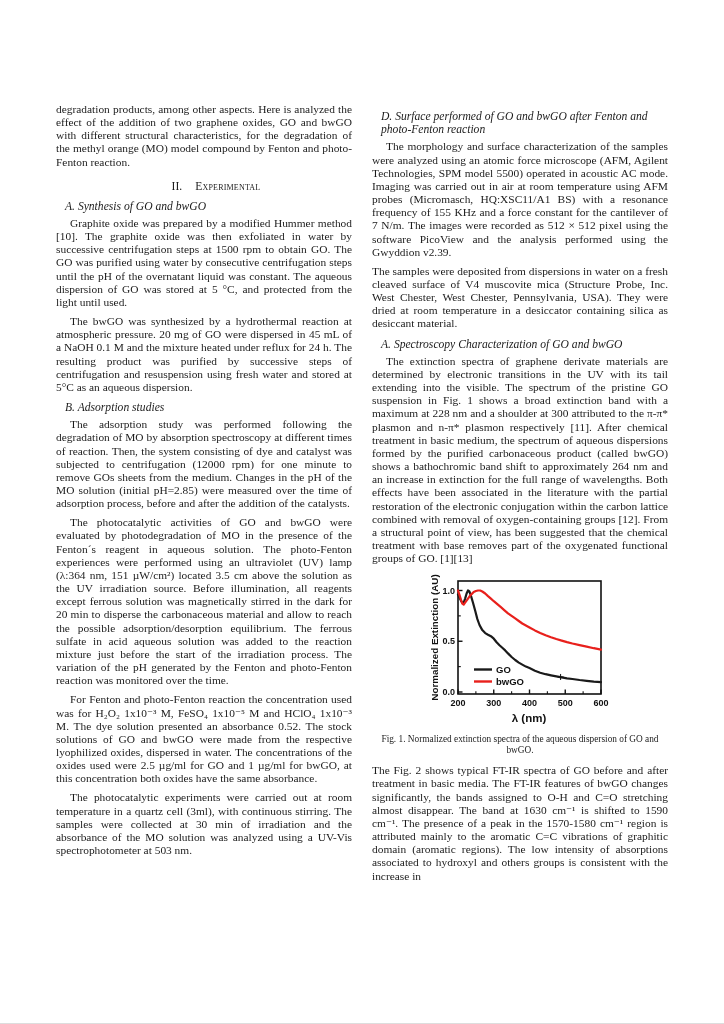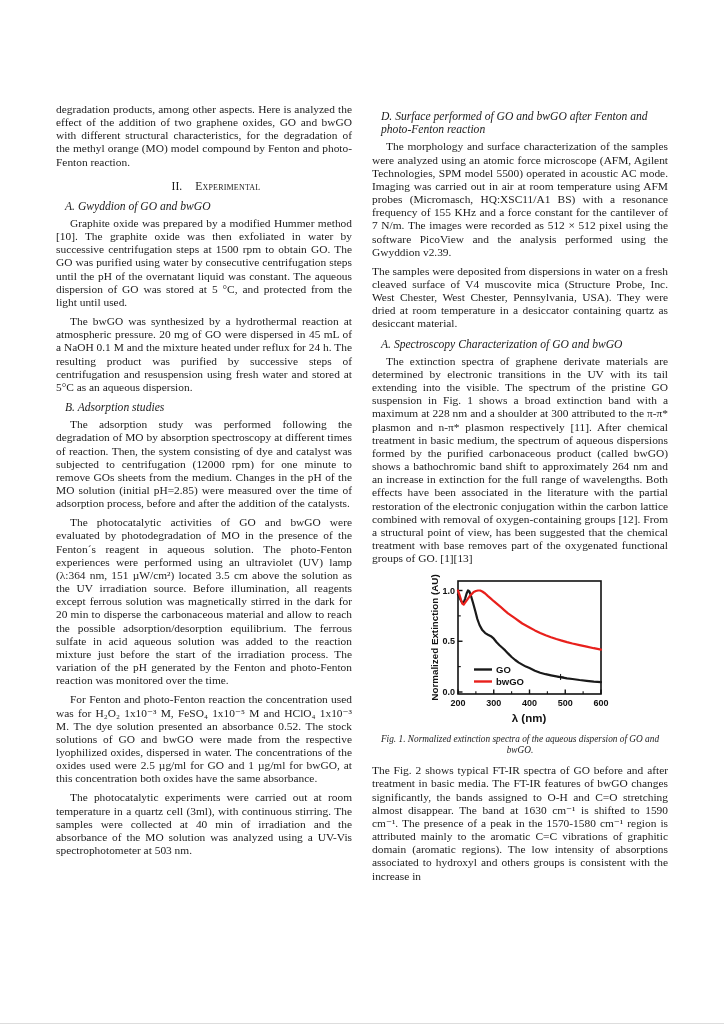--- a/index.html
+++ b/index.html
@@ -21,53 +21,52 @@
   .sec-head .num { margin-right:13px;padding-left:24px; }
   .sec-head .sc { font-variant:small-caps; letter-spacing:0.2px;margin-top:7px; }
   .sub-head {
     font-style:italic; font-size:11.6px; line-height:13.2px;
     margin:7px 0 4px 0; padding-left:9px; text-align:left;
   }
   .figure { margin:9px 0 2px 56px; width:202px; }
   .fig-caption {
     font-size:9.3px; line-height:11px; text-align:center;
     margin:3px 2px 8px 2px;
-    font-style:italic;
   }
   svg text { font-family:"Liberation Sans","DejaVu Sans",sans-serif; }
 </style>
 </head>
 <body>
 
 <div class="page">
   <div class="columns">
 
     <div class="col">
       <p class="body noindent">degradation products, among other aspects. Here is analyzed the effect of the addition of two graphene oxides, GO and bwGO with different structural characteristics, for the degradation of the methyl orange (MO) model compound by Fenton and photo-Fenton reaction.</p>
 
       <div class="sec-head">
         <span class="num">II.</span><span class="sc">Experimental</span>
       </div>
 
-      <div class="sub-head">A. Gwyddion of GO and bwGO</div>
+      <div class="sub-head">A. Synthesis of GO and bwGO</div>
       <p class="body">Graphite oxide was prepared by a modified Hummer method [10]. The graphite oxide was then exfoliated in water by successive centrifugation steps at 1500 rpm to obtain GO. The GO was purified using water by consecutive centrifugation steps until the pH of the overnatant liquid was constant. The aqueous dispersion of GO was stored at 5 °C, and protected from the light until used.</p>
       <p class="body">The bwGO was synthesized by a hydrothermal reaction at atmospheric pressure. 20 mg of GO were dispersed in 45 mL of a NaOH 0.1 M and the mixture heated under reflux for 24 h. The resulting product was purified by successive steps of centrifugation and resuspension using fresh water and stored at 5°C as an aqueous dispersion.</p>
 
       <div class="sub-head">B. Adsorption studies</div>
       <p class="body">The adsorption study was performed following the degradation of MO by absorption spectroscopy at different times of reaction. Then, the system consisting of dye and catalyst was subjected to centrifugation (12000 rpm) for one minute to remove GOs sheets from the medium. Changes in the pH of the MO solution (initial pH=2.85) were measured over the time of adsorption process, before and after the addition of the catalysts.</p>
 
       <p class="body">The photocatalytic activities of GO and bwGO were evaluated by photodegradation of MO in the presence of the Fenton´s reagent in aqueous solution. The photo-Fenton experiences were performed using an ultraviolet (UV) lamp (λ:364 nm, 151 µW/cm²) located 3.5 cm above the solution as the UV irradiation source. Before illumination, all reagents except ferrous solution was magnetically stirred in the dark for 20 min to disperse the carbonaceous material and allow to reach the possible adsorption/desorption equilibrium. The ferrous sulfate in acid aqueous solution was added to the reaction mixture just before the start of the irradiation process. The variation of the pH generated by the Fenton and photo-Fenton reaction was monitored over the time.</p>
       <p class="body">For Fenton and photo-Fenton reaction the concentration used was for H₂O₂ 1x10⁻³ M, FeSO₄ 1x10⁻⁵ M and HClO₄ 1x10⁻³ M. The dye solution presented an absorbance 0.52. The stock solutions of GO and bwGO were made from the respective lyophilized oxides, dispersed in water. The concentrations of the oxides used were 2.5 µg/ml for GO and 1 µg/ml for bwGO, at this concentration both oxides have the same absorbance.</p>
-      <p class="body">The photocatalytic experiments were carried out at room temperature in a quartz cell (3ml), with continuous stirring. The samples were collected at 40 min of irradiation and the absorbance of the MO solution was analyzed using a UV-Vis spectrophotometer at 503 nm.</p>
+      <p class="body">The photocatalytic experiments were carried out at room temperature in a quartz cell (3ml), with continuous stirring. The samples were collected at 30 min of irradiation and the absorbance of the MO solution was analyzed using a UV-Vis spectrophotometer at 503 nm.</p>
     </div>
 
     <div class="col">
       <div class="sub-head">D. Surface performed of GO and bwGO after Fenton and photo-Fenton reaction</div>
       <p class="body">The morphology and surface characterization of the samples were analyzed using an atomic force microscope (AFM, Agilent Technologies, SPM model 5500) operated in acoustic AC mode. Imaging was carried out in air at room temperature using AFM probes (Micromasch, HQ:XSC11/A1 BS) with a resonance frequency of 155 KHz and a force constant for the cantilever of 7 N/m. The images were recorded as 512 × 512 pixel using the software PicoView and the analysis performed using the Gwyddion v2.39.</p>
-      <p class="body noindent">The samples were deposited from dispersions in water on a fresh cleaved surface of V4 muscovite mica (Structure Probe, Inc. West Chester, West Chester, Pennsylvania, USA). They were dried at room temperature in a desiccator containing quartz as desiccant material.</p>
+      <p class="body noindent">The samples were deposited from dispersions in water on a fresh cleaved surface of V4 muscovite mica (Structure Probe, Inc. West Chester, West Chester, Pennsylvania, USA). They were dried at room temperature in a desiccator containing silica as desiccant material.</p>
 
 
       <div class="sub-head">A. Spectroscopy Characterization of GO and bwGO</div>
       <p class="body">The extinction spectra of graphene derivate materials are determined by electronic transitions in the UV with its tail extending into the visible. The spectrum of the pristine GO suspension in Fig. 1 shows a broad extinction band with a maximum at 228 nm and a shoulder at 300 attributed to the π-π* plasmon and n-π* plasmon respectively [11]. After chemical treatment in basic medium, the spectrum of aqueous dispersions formed by the purified carbonaceous product (called bwGO) shows a bathochromic band shift to approximately 264 nm and an increase in extinction for the full range of wavelengths. Both effects have been associated in the literature with the partial restoration of the electronic conjugation within the carbon lattice combined with removal of oxygen-containing groups [12]. From a structural point of view, has been suggested that the chemical treatment with base removes part of the oxygenated functional groups of GO. [1][13]</p>
 
       <div class="figure">
         <svg id="chart-svg" width="202" height="153" viewBox="0 0 202 153">
           <rect id="plot-frame" x="30" y="7" width="143" height="113" fill="none" stroke="#111111" stroke-width="1.6"></rect>
           <text id="xlabel" x="101" y="147.5" text-anchor="middle" font-size="11.5" font-weight="bold" fill="#111111">λ (nm)</text>
           <text id="ylabel" x="0" y="0" text-anchor="middle" font-size="9.8" font-weight="bold" fill="#111111" transform="translate(9.5,63.5) rotate(-90)">Normalized Extinction (AU)</text>

